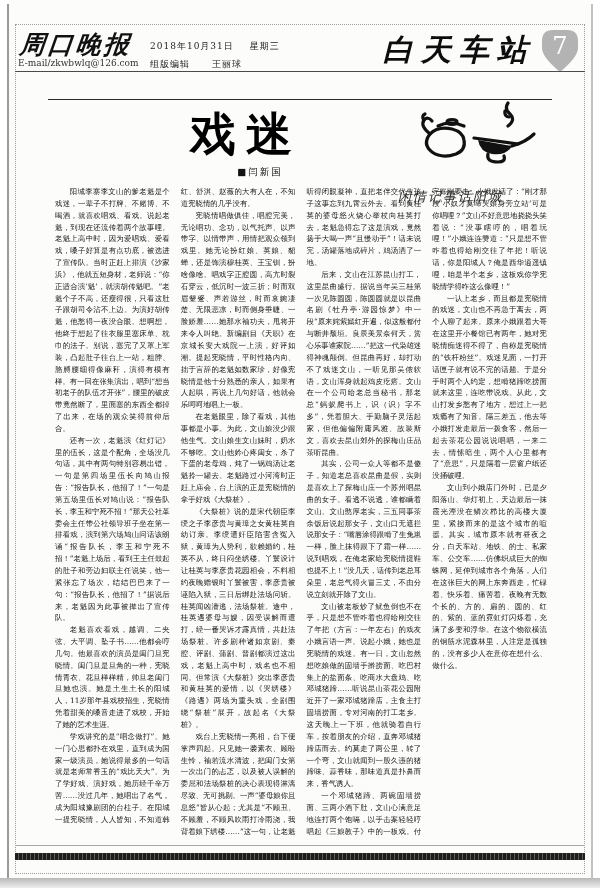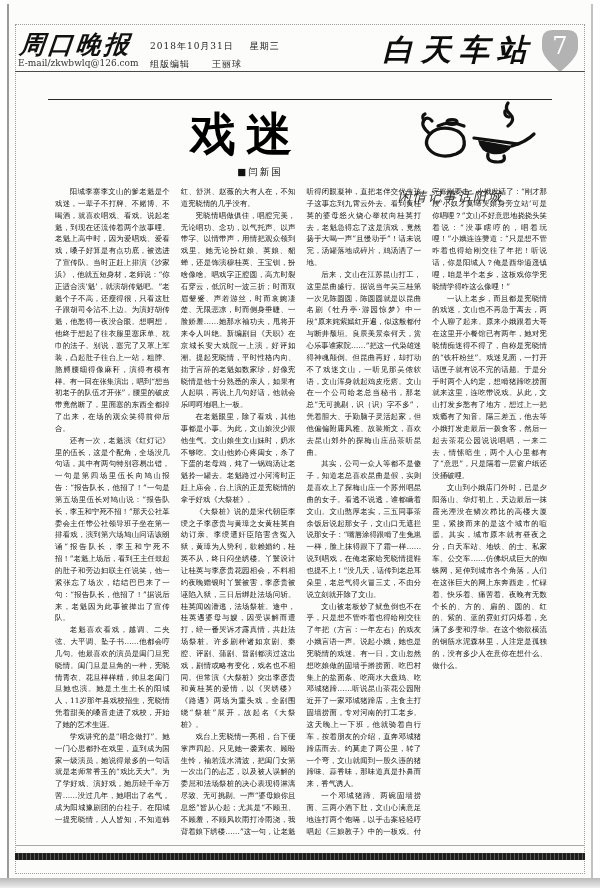--- a/index.html
+++ b/index.html
@@ -103,23 +103,23 @@
   </div>
   <div class="ill-caption">闲情记事话阳城</div>
 
   <div class="body-text">
     <p>阳城李寨李文山的爹老魁是个戏迷，一辈子不打牌、不赌博、不喝酒，就喜欢唱戏、看戏。说起老魁，到现在还流传着两个故事哩。老魁上高中时，因为爱唱戏、爱看戏，嗓子好算是有点功底，被选进了宣传队。当时正赶上排演《沙家浜》，他就五短身材，老师说：“你正适合演‘魁’，就演胡传魁吧。”老魁个子不高，还瘦得很，只看这肚子跟胡司令沾不上边。为演好胡传魁，他愁得一夜没合眼。想啊想，他终于想起了往衣服里塞床单、枕巾的法子。别说，塞完了又罩上军装，凸起肚子往台上一站，粗脖、胳膊腰细得像麻秆，演得有模有样。有一回在张集演出，唱到“想当初老子的队伍才开张”，腰里的破皮带竟然断了，里面塞的东西全都掉了出来，在场的观众笑得前仰后合。</p>
     <p>还有一次，老魁演《红灯记》里的伍长，这是个配角，全场没几句话，其中有两句特别容易出错，一句是第四场里伍长向鸠山报告：“报告队长，他招了！”一句是第五场里伍长对鸠山说：“报告队长，李玉和宁死不招！”那天公社革委会主任带公社领导班子坐在第一排看戏，演到第六场鸠山问话该朗诵“报告队长，李玉和宁死不招！”老魁上场后，看到王主任鼓起的肚子和旁边妇联主任说笑，他一紧张忘了场次，结结巴巴来了一句：“报告队长，他招了！”据说后来，老魁因为此事被撵出了宣传队。</p>
     <p>老魁喜欢看戏，越调、二夹弦、大平调、坠子书……他都会哼几句。他最喜欢的演员是闺门旦宪晓情。闺门旦是旦角的一种，宪晓情青衣、花旦样样精，帅旦老闺门旦她也演。她是土生土长的阳城人，11岁那年县戏校招生，宪晓情凭着甜美的嗓音走进了戏校，开始了她的艺术生涯。</p>
     <p>学戏讲究的是“唱念做打”。她一门心思都扑在戏里，直到成为国家一级演员，她说得最多的一句话就是老师常香玉的“戏比天大”。为了学好戏、演好戏，她历经千辛万苦……没过几年，她唱出了名气，成为阳城豫剧团的台柱子。在阳城一提宪晓情，人人皆知，不知道韩红、舒淇、赵薇的大有人在，不知道宪晓情的几乎没有。</p>
     <p>宪晓情唱做俱佳，唱腔完美，无论唱功、念功，以气托声、以声带字、以情带声，用情把观众领到戏里。她无论扮红娘、英娘、貂蝉，还是饰演穆桂英、王宝钏，扮啥像啥。唱戏字正腔圆，高亢时裂石穿云，低沉时一波三折；时而双眉颦蹙、声若游丝，时而哀婉凄楚、无限悲凉，时而侧身垂睫、一脸娇羞……她那水袖功夫，甩将开来令人叫绝。新编剧目《天职》在京城长安大戏院一上演，好评如潮。提起宪晓情，平时性格内向、拙于言辞的老魁如数家珍，好像宪晓情是他十分熟悉的亲人，如果有人起哄，再说上几句好话，他就会乐呵呵地唱上一板。</p>
     <p>在老魁眼里，除了看戏，其他事都是小事。为此，文山娘没少跟他生气。文山娘生文山妹时，奶水不够吃。文山他妗心疼闺女，杀了下蛋的老母鸡，炖了一锅鸡汤让老魁拎一罐去。老魁路过小河湾时正赶上庙会，台上演的正是宪晓情的拿手好戏《大祭桩》。</p>
-    <p>《大祭桩》说的是宋代朝臣李绶之子李彦贵与黄璋之女黄桂英自幼订亲。李绶遭奸臣陷害含冤入狱，黄璋为人势利，欲赖婚约，桂英不从，终日闷坐绣楼。丫鬟设计让桂英与李彦贵花园相会，不料相约夜晚赠银时丫鬟被害，李彦贵被诬陷入狱，三日后绑赴法场问斩。桂英闻凶潜逃，法场祭桩。途中，桂英遇婆母与嫂，因受误解而遭打，经一番哭诉才露真情，共赴法场祭桩。许多剧种诸如京剧、秦腔、评剧、蒲剧、晋剧都演过这出戏，剧情或略有变化，戏名也不相同。但常演《大祭桩》突出李彦贵和黄桂英的爱情，以《哭绣楼》《路遇》两场为重头戏，全剧围绕“祭桩”展开，故起名《大祭桩》。</p>
+    <p>《大祭桩》说的是宋代朝臣李绶之子李彦贵与黄璋之女黄桂英自幼订亲。李绶遭奸臣陷害含冤入狱，黄璋为人势利，欲赖婚约，桂英不从，终日闷坐绣楼。丫鬟设计让桂英与李彦贵花园相会，不料相约夜晚赠银时丫鬟被害，李彦贵被诬陷入狱，三日后绑赴法场问斩。桂英闻凶潜逃，法场祭桩。途中，桂英遇婆母与嫂，因受误解而遭打，经一番哭诉才露真情，共赴法场祭桩。许多剧种诸如京剧、秦腔、评剧、蒲剧、晋剧都演过这出戏，老魁上高中时，戏名也不相同。但常演《大祭桩》突出李彦贵和黄桂英的爱情，以《哭绣楼》《路遇》两场为重头戏，全剧围绕“祭桩”展开，故起名《大祭桩》。</p>
     <p>戏台上宪晓情一亮相，台下便掌声四起。只见她一袭素衣、顾盼生怜，袖若流水清波，把闺门女第一次出门的忐忑，以及被人误解的委屈和法场祭桩的决心表现得淋漓尽致、无可挑剔。一声“婆母娘你且息怒”皆从心起；尤其是“不顾丑、不顾羞，不顾风吹雨打冷雨浇，我背着娘下绣楼……”这一句，让老魁听得闭眼凝神，直把老伴交代生孩子这事忘到九霄云外去。看到黄桂英的婆母怒火烧心举杖向桂英打去，老魁急得忘了这是演戏，竟然扬手大喝一声“且慢动手”！话未说完，汤罐落地成碎片，鸡汤洒了一地。</p>
-    <p>后来，文山在江苏昆山打工，这里昆曲盛行。据说当年吴三桂第一次见陈圆圆，陈圆圆就是以昆曲名剧《牡丹亭·游园惊梦》中一段“原来姹紫嫣红开遍，似这般都付与断井颓垣。良辰美景奈何天，赏心乐事谁家院……”把这一代枭雄迷得神魂颠倒。但昆曲再好，却打动不了戏迷文山，一听见那吴侬软语，文山浑身就起鸡皮疙瘩。文山在一个公司给老总当秘书，那老总“无可挑剔，识（识）字不多”，凭着胆大、手勤脑子灵活起家，但他偏偏附庸风雅、故装斯文，喜欢去昆山郊外的探梅山庄品茶听昆曲。</p>
+    <p>后来，文山在江苏昆山打工，这里昆曲盛行。据说当年吴三桂第一次见陈圆圆，陈圆圆就是以昆曲名剧《牡丹亭·游园惊梦》中一段“原来姹紫嫣红开遍，似这般都付与断井颓垣。良辰美景奈何天，赏心乐事谁家院……”把这一代枭雄迷得神魂颠倒。但昆曲再好，却打动不了戏迷文山，一听见那吴侬软语，文山浑身就起鸡皮疙瘩。文山在一个公司给老总当秘书，那老总“蚂蚁爬书上，识（识）字不多”，凭着胆大、手勤脑子灵活起家，但他偏偏附庸风雅、故装斯文，喜欢去昆山郊外的探梅山庄品茶听昆曲。</p>
     <p>其实，公司一众人等都不是傻子，知道老总喜欢昆曲是假，实则是喜欢上了探梅山庄一个苏州唱昆曲的女子。看透不说透，谁都瞒着文山。文山憨厚老实，三五同事茶余饭后说起那女子，文山口无遮拦说那女子：“嘴唇涂得跟啃了生兔崽一样，脸上抹得跟下了霜一样……说到唱戏，在俺老家给宪晓情提鞋也提不上！”没几天，话传到老总耳朵里，老总气得火冒三丈，不由分说立刻就开除了文山。</p>
     <p>文山被老板炒了鱿鱼倒也不在乎，只是想不管咋着也得给刚交往了年把（方言：一年左右）的戏友小娥言语一声。说起小娥，她也是宪晓情的戏迷。有一日，文山忽然想吃娘做的固墙手擀捞面、吃巴村集上的盐面条、吃商水大盘鸡、吃邓城猪蹄……听说昆山茶花公园附近开了一家邓城猪蹄店，主食主打固墙捞面，专对河南的打工老乡。这天晚上一下班，他就骑着自行车，按着朋友的介绍，直奔邓城猪蹄店而去。约莫走了两公里，转了一个弯，文山就闻到一股久违的猪蹄味、蒜香味，那味道真是扑鼻而来，香气诱人。</p>
     <p>一个邓城猪蹄、两碗固墙捞面、三两小酒下肚，文山心满意足地连打两个饱嗝，以手击案轻轻哼唱起《三娘教子》中的一板戏。付完账刚要走，小娥发话了：“刚才那段‘小奴才莫啼哭娘身旁立站’可是你唱哩？”文山不好意思地挠挠头笑着说：“没事瞎哼的，唱着玩哩！”小娥连连赞道：“只是想不管咋着也得给刚交往了年把！听说话，你是阳城人？俺是西华逍遥镇哩，咱是半个老乡，这板戏你学宪晓情学得咋这么像哩！”</p>
     <p>一认上老乡，而且都是宪晓情的戏迷，文山也不再急于离去，两个人聊了起来。原来小娥跟着大哥在这里开小餐馆已有两年，她对宪晓情痴迷得不得了，自称是宪晓情的“铁杆粉丝”。戏迷见面，一打开话匣子就有说不完的话题。于是分手时两个人约定，想啃猪蹄吃捞面就来这里，连吃带说戏。从此，文山打发乡愁有了地方，想过上一把戏瘾有了知音。隔三差五，他去等小娥打发走最后一拨食客，然后一起去茶花公园说说唱唱，一来二去，情愫暗生，两个人心里都有了“意思”，只是隔着一层窗户纸还没捅破哩。</p>
     <p>文山到小娥店门外时，已是夕阳落山、华灯初上，天边最后一抹霞光湮没在鳞次栉比的高楼大厦里，紧接而来的是这个城市的喧嚣。其实，城市原本就有昼夜之分，白天车站、地铁、的士、私家车、公交车……仿佛织成巨大的蜘蛛网，延伸到城市各个角落，人们在这张巨大的网上东奔西走，忙碌着、快乐着、痛苦着。夜晚有无数个长的、方的、扁的、圆的、红的、紫的、蓝的霓虹灯闪烁着，充满了多变和浮华。在这个物欲横流的钢筋水泥森林里，人注定是孤独的，没有多少人在意你在想什么、做什么。</p>
 
   </div>
 
   <div class="bottom-rule"></div>
   <div class="bottom-band"></div>

